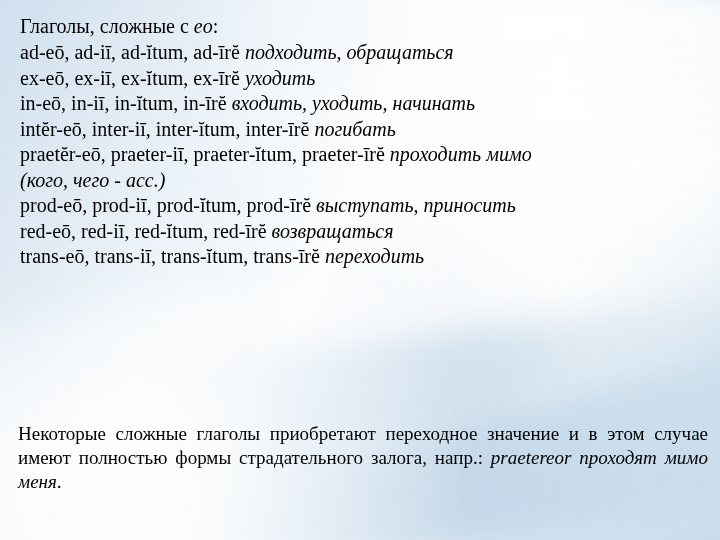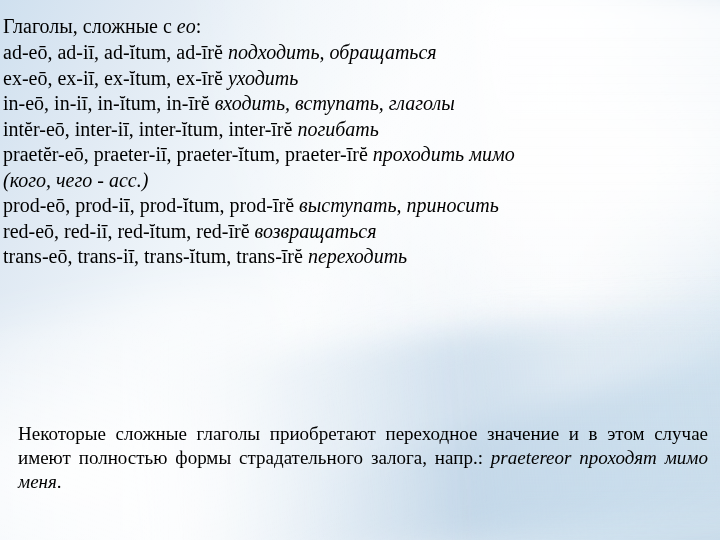--- a/index.html
+++ b/index.html
@@ -52,21 +52,21 @@
   .streak-d {
     top: 0px; right: -60px;
     width: 300px; height: 540px;
     background: linear-gradient(180deg, rgba(255,255,255,0.75) 0%, rgba(255,255,255,0.1) 55%, rgba(214,230,242,0.5) 100%);
     filter: blur(12px);
   }
 
   #content {
     position: relative;
     z-index: 2;
-    padding: 14px 18px 0 3px;
+    padding: 14px 18px 0 20px;
   }
 
   .block-title {
     font-size: 20px;
     line-height: 25px;
     color: #000000;
     margin: 0 0 1px 0;
     white-space: nowrap;
   }
   .block-title .ital {
@@ -129,21 +129,21 @@
 
     <p class="block-title"><span>Глаголы,  сложные с </span><span class="ital">eo</span><span>:</span></p>
 
     <div class="verb-list">
 
 
       <p class="verb-line"><span class="verb-forms">ad-eō,  ad-iī,  ad-ĭtum,  ad-īrĕ </span><span class="verb-gloss">подходить, обращаться</span></p>
 
       <p class="verb-line"><span class="verb-forms">ex-eō,  ex-iī,  ex-ĭtum,  ex-īrĕ </span><span class="verb-gloss">уходить</span></p>
 
-      <p class="verb-line"><span class="verb-forms">in-eō,  in-iī,  in-ĭtum,  in-īrĕ </span><span class="verb-gloss">входить, вступать,  глаголы</span></p>
+      <p class="verb-line"><span class="verb-forms">in-eō,  in-iī,  in-ĭtum,  in-īrĕ </span><span class="verb-gloss">входить, уходить,  начинать</span></p>
 
       <p class="verb-line"><span class="verb-forms">intĕr-eō,  inter-iī,  inter-ĭtum,  inter-īrĕ </span><span class="verb-gloss">погибать</span></p>
 
 
       <p class="verb-line"><span class="verb-forms">praetĕr-eō,  praeter-iī,  praeter-ĭtum,  praeter-īrĕ </span><span class="verb-gloss">проходить мимо</span><span class="gloss-cont">(кого,  чего  - acc.)</span></p>
 
       <p class="verb-line"><span class="verb-forms">prod-eō,  prod-iī,  prod-ĭtum,  prod-īrĕ </span><span class="verb-gloss">выступать, приносить</span></p>
 
       <p class="verb-line"><span class="verb-forms">red-eō,  red-iī,  red-ĭtum,  red-īrĕ </span><span class="verb-gloss">возвращаться</span></p>
 

